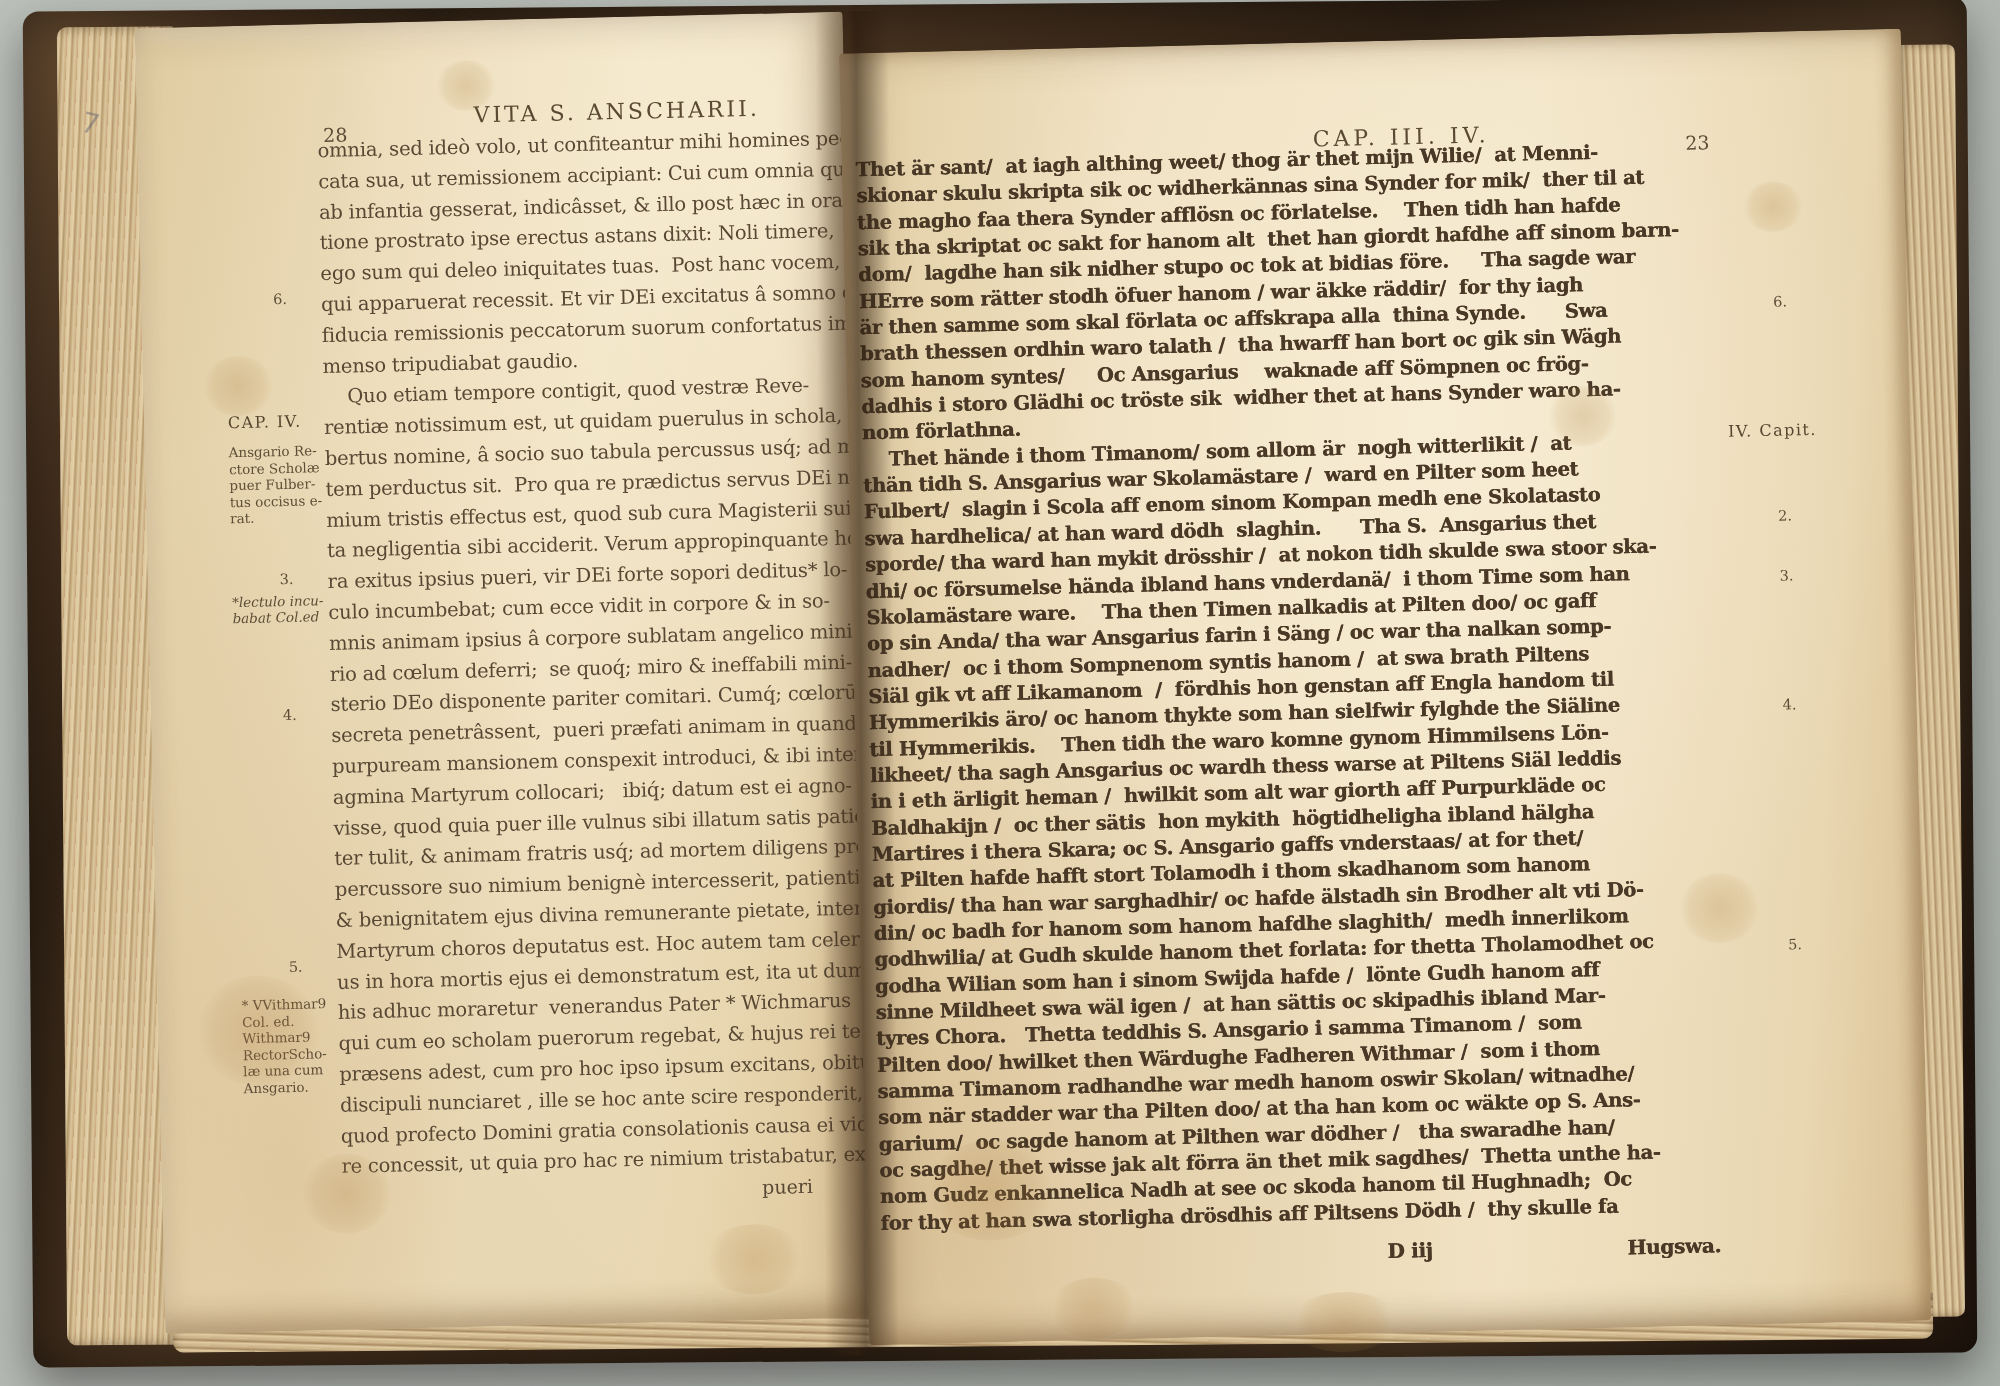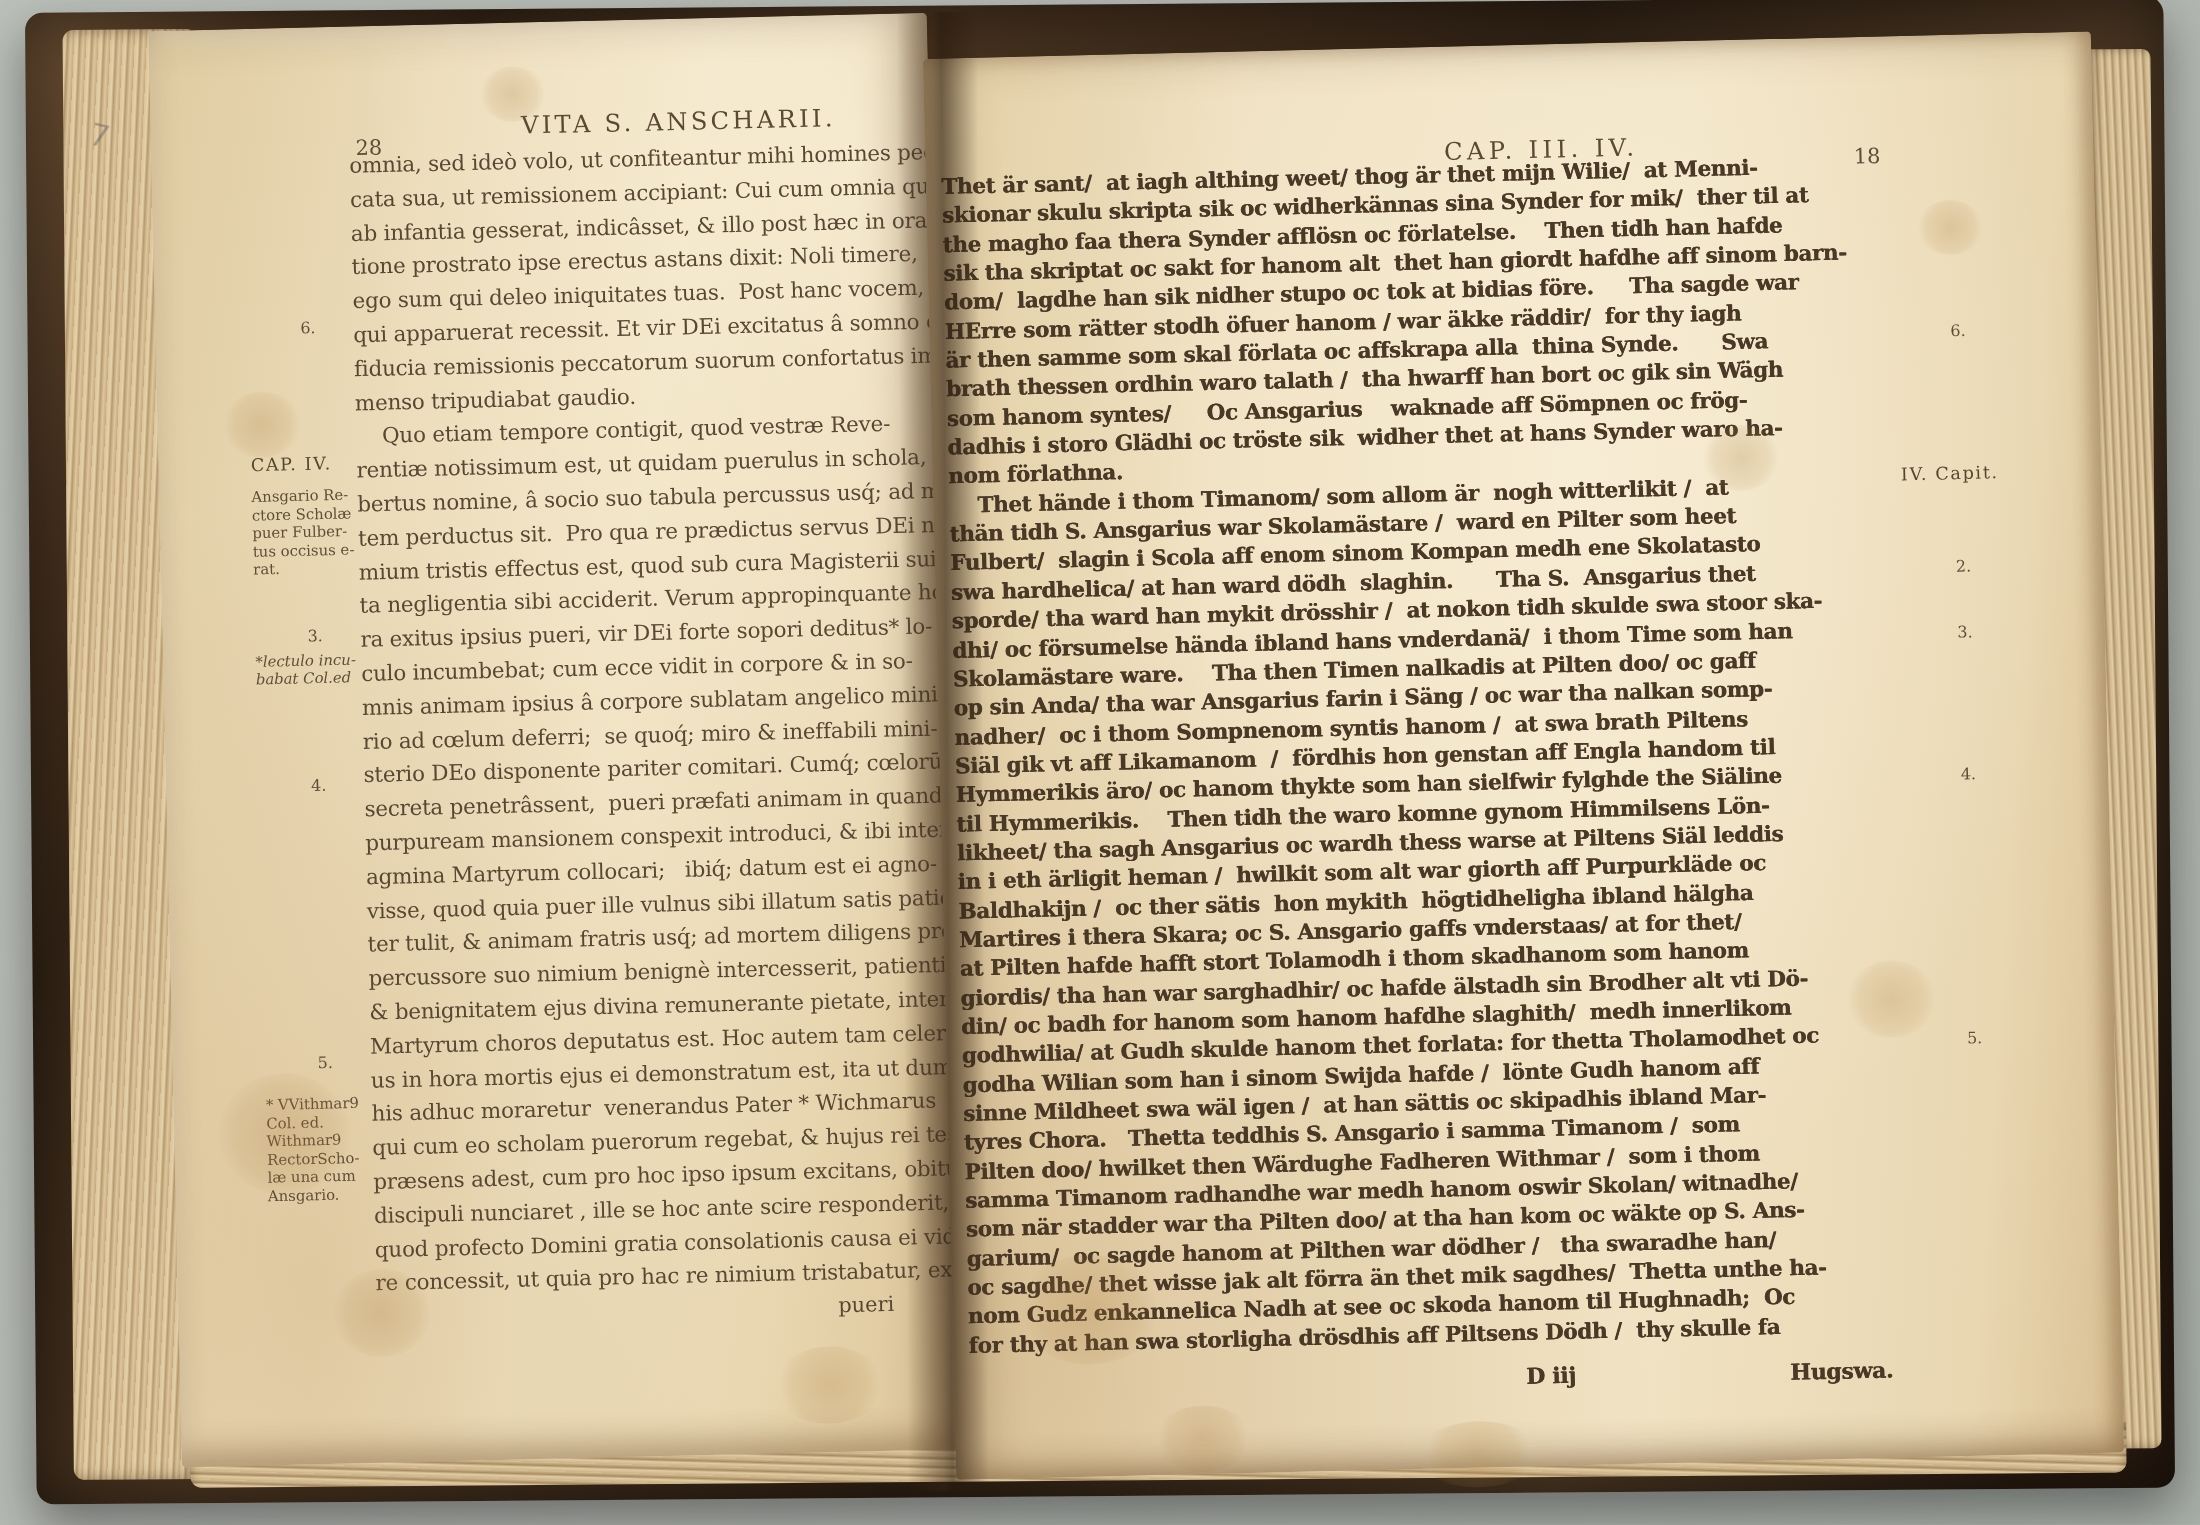--- a/index.html
+++ b/index.html
@@ -154,21 +154,21 @@
 
       <div class="stain" style="left:40px;top:950px;width:120px;height:110px;"></div>
       <div class="stain" style="left:140px;top:1130px;width:90px;height:80px;"></div>
       <div class="stain" style="left:60px;top:330px;width:70px;height:60px;"></div>
       <div class="stain" style="left:540px;top:1210px;width:100px;height:70px;"></div>
       <div class="stain" style="left:300px;top:40px;width:60px;height:50px;"></div>
     </div>
 
     <div id="right-page" class="page">
       <div class="hdr-title" style="left:440px;top:84px;width:240px;letter-spacing:4px;">CAP. III. IV.</div>
-      <div class="hdr-num" style="left:844px;top:98px;">18</div>
+      <div class="hdr-num" style="left:844px;top:98px;">23</div>
 
       <div id="right-text" class="textcol bl">
           <div class="bline">Thet är sant/  at iagh althing weet/ thog är thet mijn Wilie/  at Menni-</div>
           <div class="bline">skionar skulu skripta sik oc widherkännas sina Synder for mik/  ther til at</div>
           <div class="bline">the magho faa thera Synder afflösn oc förlatelse.    Then tidh han hafde</div>
           <div class="bline">sik tha skriptat oc sakt for hanom alt  thet han giordt hafdhe aff sinom barn-</div>
           <div class="bline">dom/  lagdhe han sik nidher stupo oc tok at bidias före.     Tha sagde war</div>
           <div class="bline">HErre som rätter stodh öfuer hanom / war äkke räddir/  for thy iagh</div>
           <div class="bline">är then samme som skal förlata oc affskrapa alla  thina Synde.      Swa</div>
           <div class="bline">brath thessen ordhin waro talath /  tha hwarff han bort oc gik sin Wägh</div>

